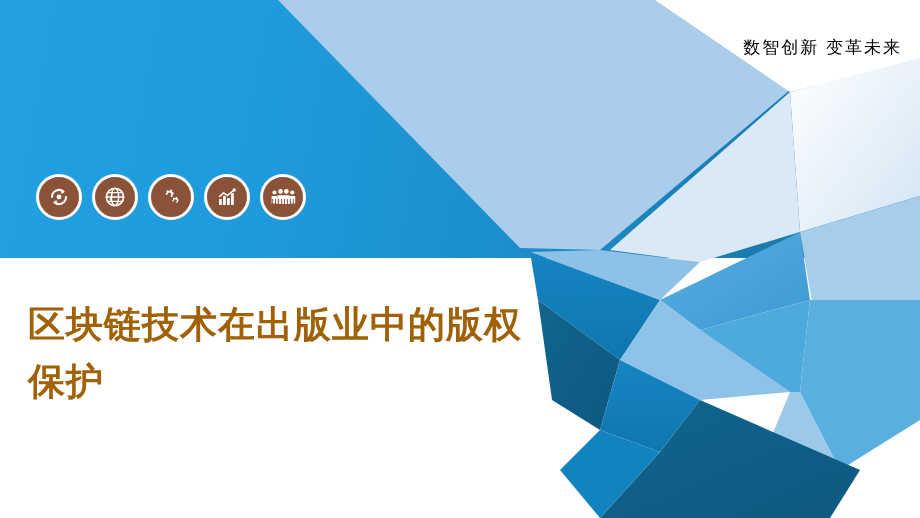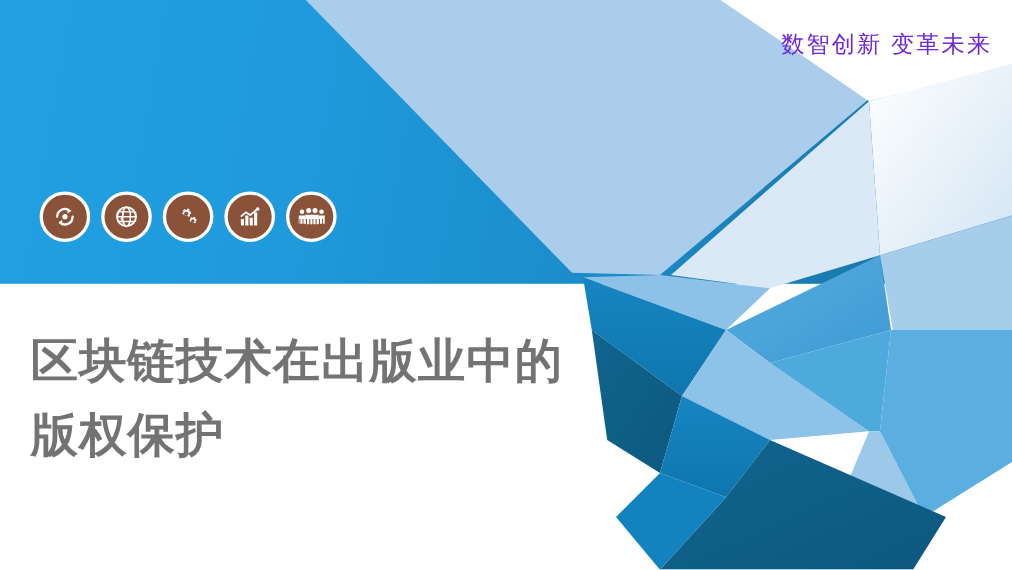--- a/index.html
+++ b/index.html
@@ -27,23 +27,23 @@
   #artwork {
     position: absolute;
     left: 0; top: 0;
     width: 920px;
     height: 518px;
   }
   
   #tagline {
     position: absolute;
     right: 18px;
-    top: 26px;
-    color: #6d28d9;
-    font-size: 21px;
+    top: 36px;
+    color: #000000;
+    font-size: 17px;
     letter-spacing: 2px;
     white-space: nowrap;
     font-weight: 400;
   }
   
   #icon-row {
     position: absolute;
     left: 36px;
     top: 174px;
     display: flex;
@@ -61,22 +61,22 @@
     align-items: center;
     justify-content: center;
   }
   .icon-badge svg { display: block; }
   
   #title {
     position: absolute;
     left: 28px;
     top: 296px;
     width: 500px;
-    color: #737373;
-    font-size: 43px;
+    color: #a16207;
+    font-size: 37px;
     font-weight: bold;
     line-height: 1.55;
     letter-spacing: 1px;
   }
 </style>
 </head>
 <body>
 
 <div id="slide">
 

